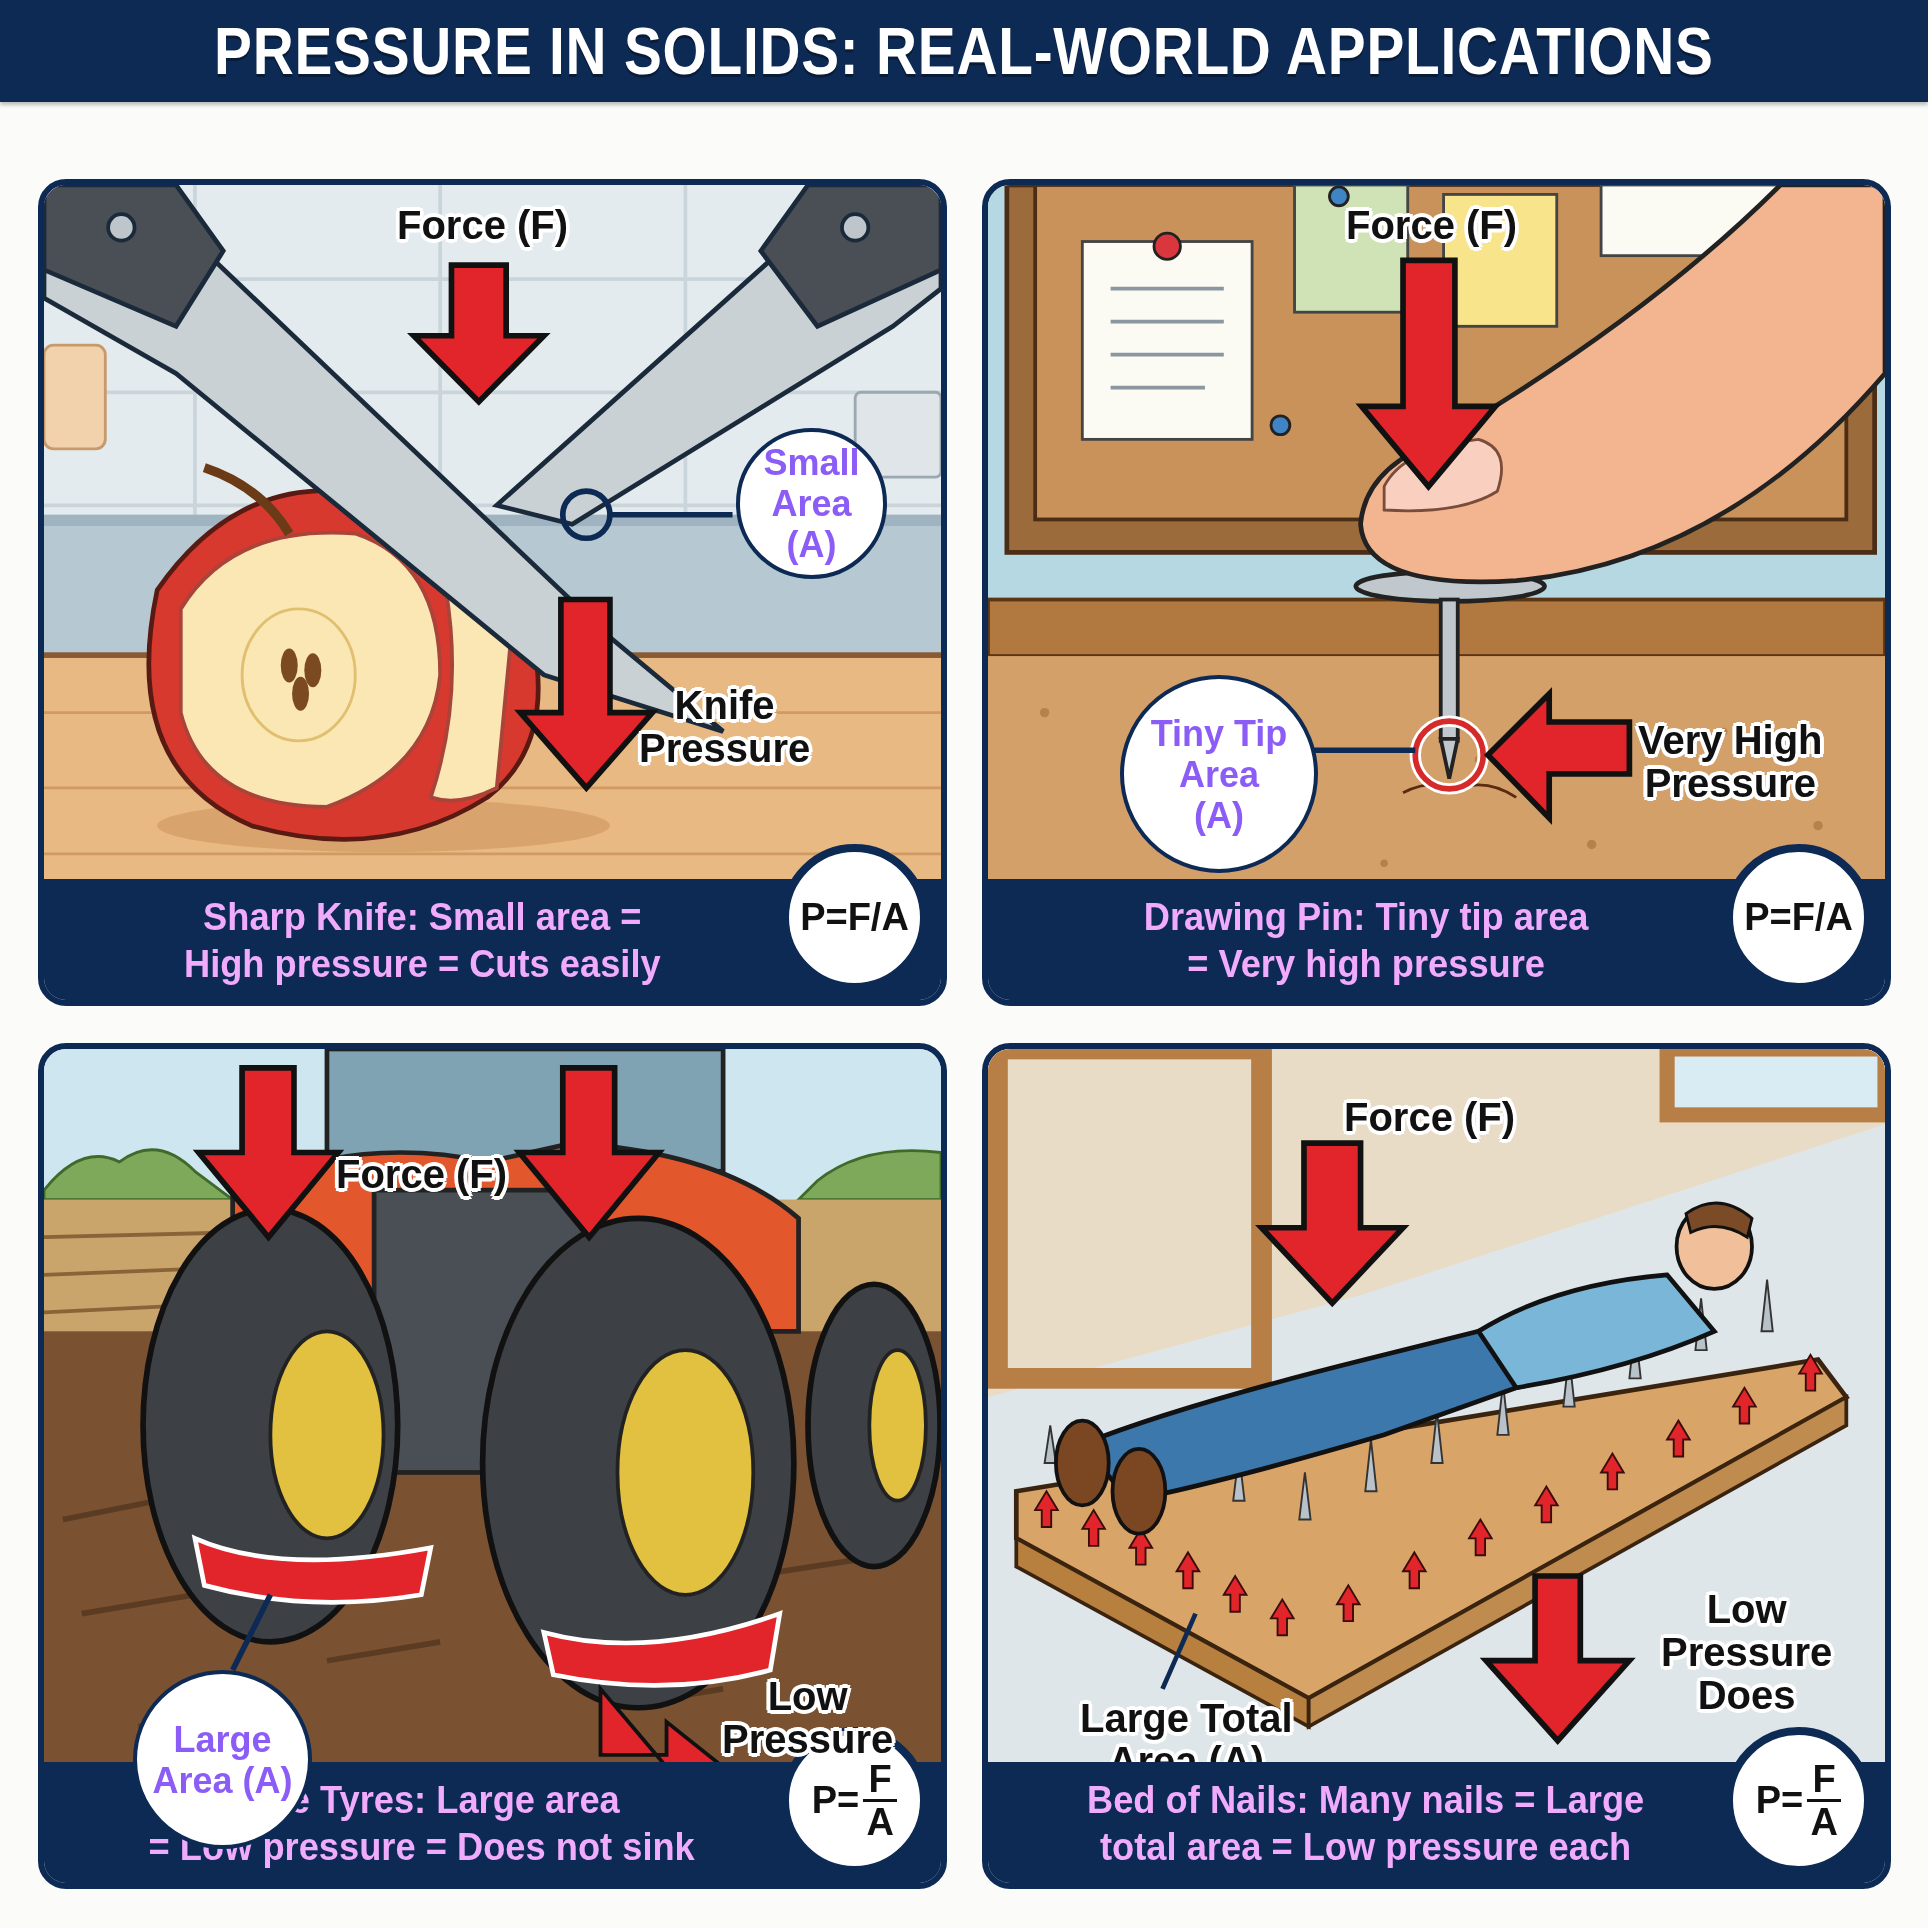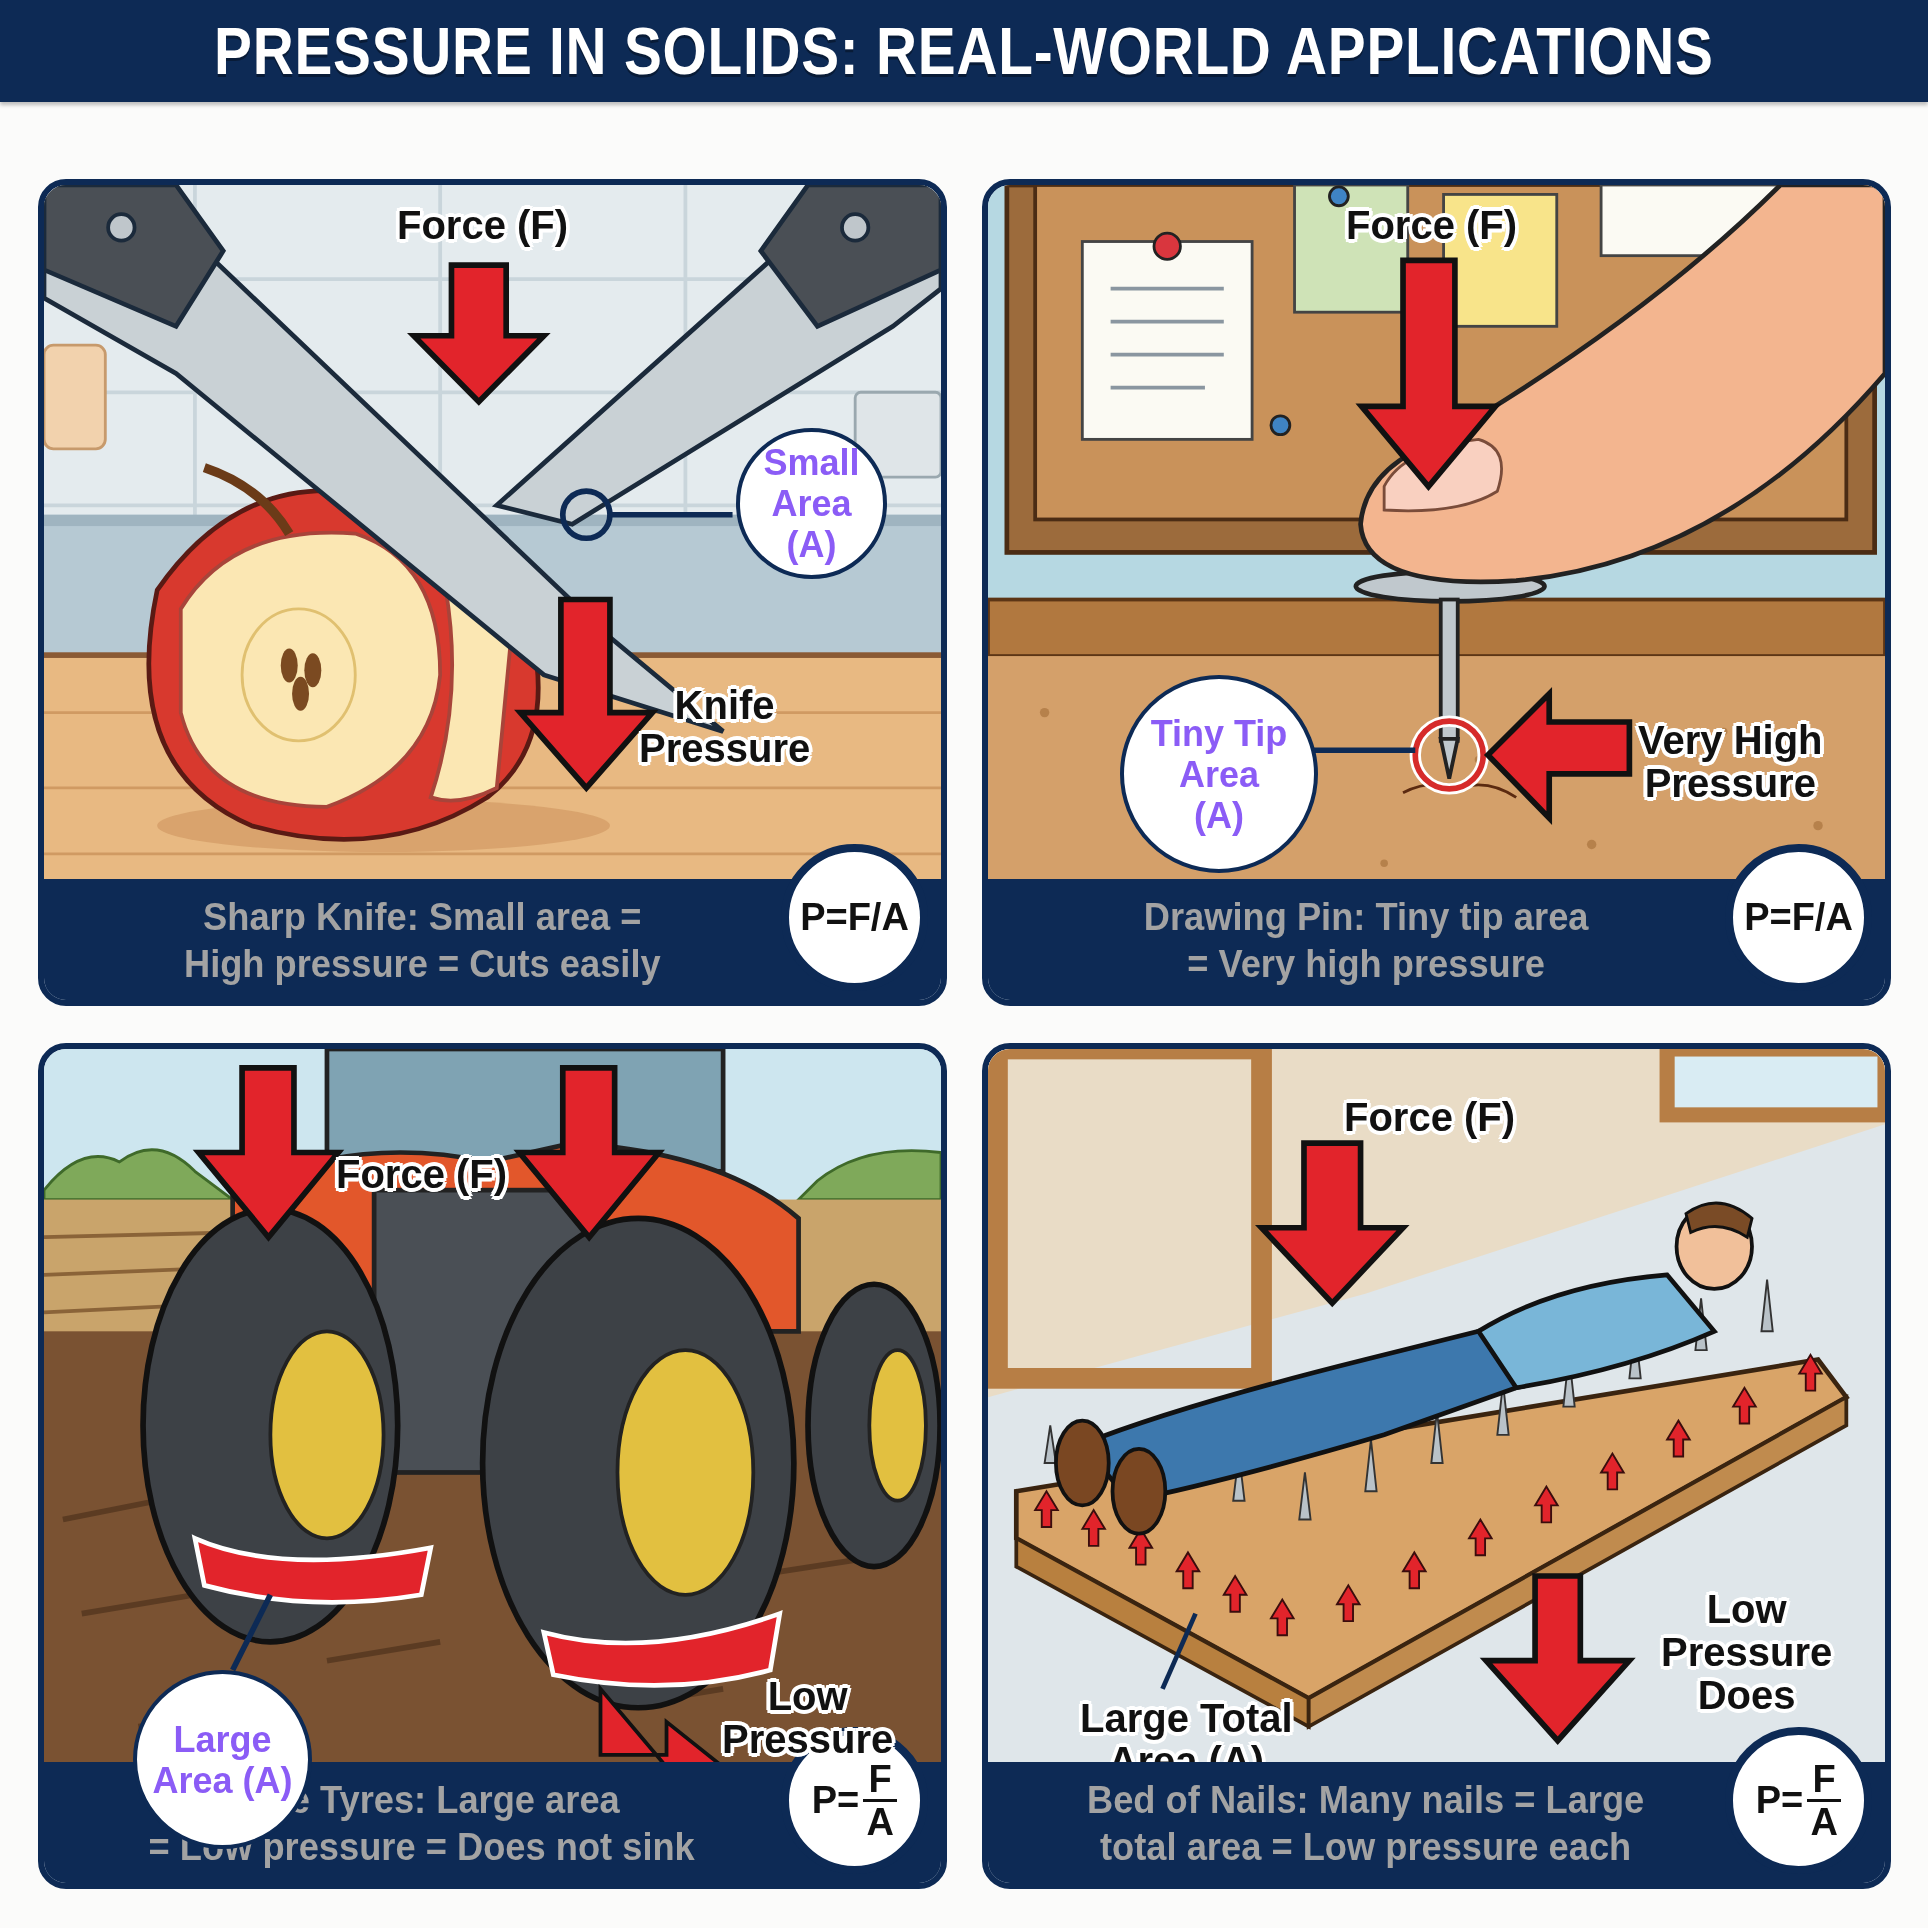--- a/index.html
+++ b/index.html
@@ -24,21 +24,21 @@
   .p1 { left:38px; top:179px; width:909px; height:827px; }
   .p2 { left:982px; top:179px; width:909px; height:827px; }
   .p3 { left:38px; top:1043px; width:909px; height:846px; }
   .p4 { left:982px; top:1043px; width:909px; height:846px; }
   .scene { position:absolute; left:0; top:0; width:100%; }
   .p1 .scene, .p2 .scene { height:700px; }
   .p3 .scene, .p4 .scene { height:718px; }
   .scene svg { width:100%; height:100%; display:block; }
   .caption {
     position:absolute; left:0; bottom:0; width:100%; height:121px; background:#0d2a55;
-    color:#a3a3a3; font-weight:bold; font-size:39px; line-height:47px;
+    color:#f0abfc; font-weight:bold; font-size:39px; line-height:47px;
     display:flex; align-items:center; justify-content:center; text-align:center;
     box-sizing:border-box; padding-right:179px; padding-left:38px;
   }
   .caption .txt { transform:scaleX(0.93); }
   .badge {
     position:absolute; right:13px; bottom:9.4px; width:147px; height:147px; border-radius:50%;
     background:#fff; border:8.5px solid #0d2a55; box-sizing:border-box;
     display:flex; align-items:center; justify-content:center;
     color:#111; font-weight:bold; font-size:38px;
   }

